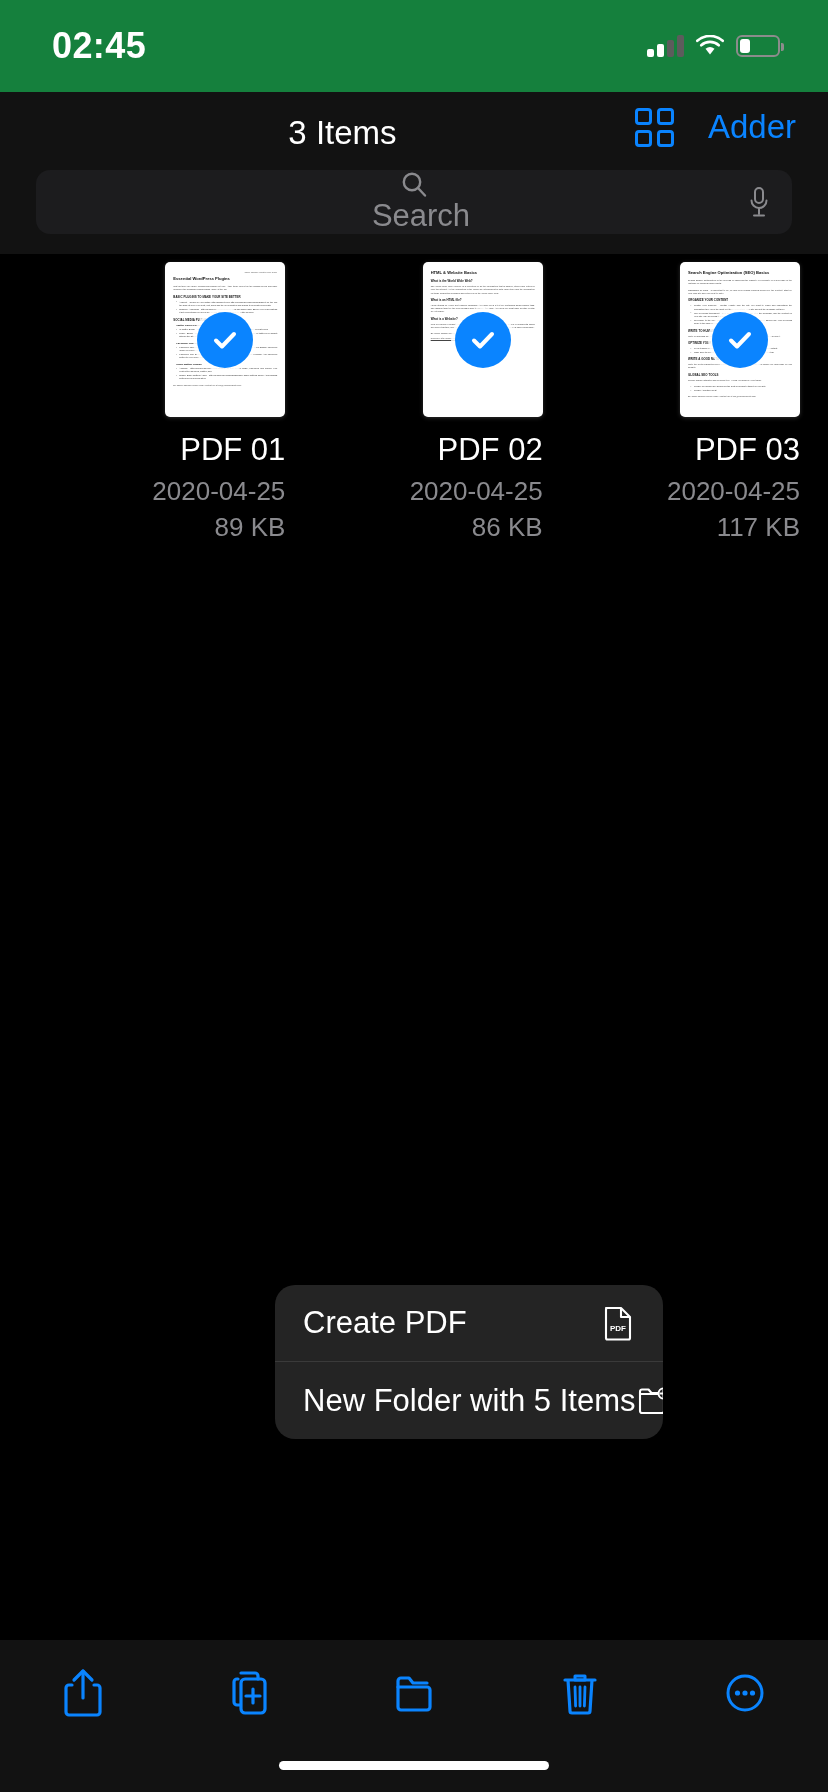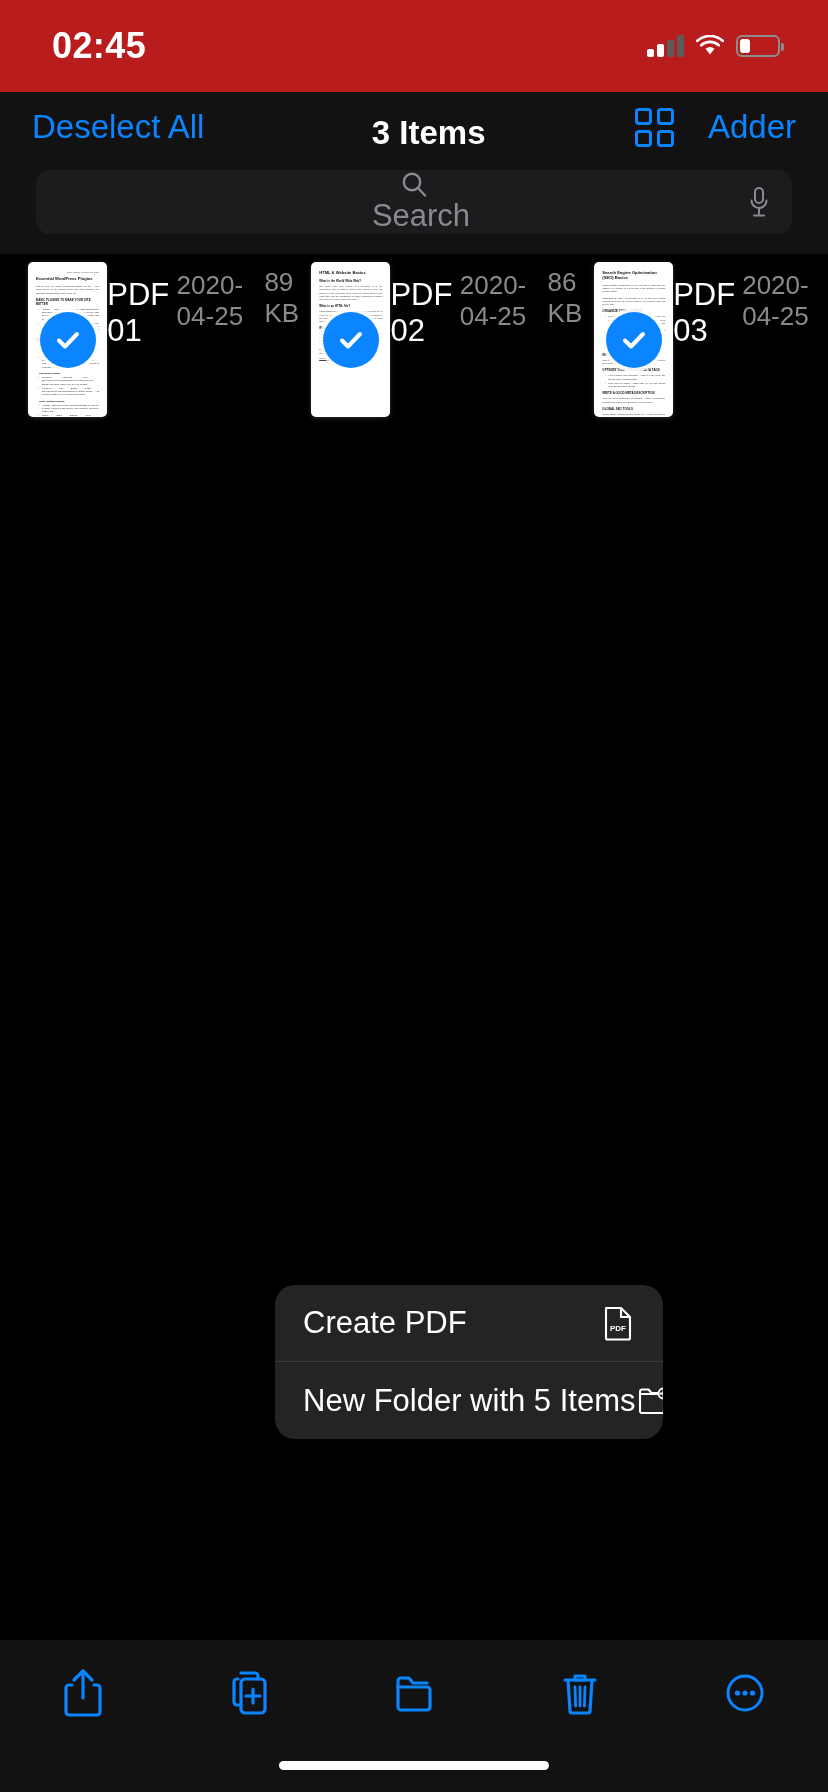--- a/index.html
+++ b/index.html
@@ -14,21 +14,21 @@
     position: relative;
     width: 828px;
     height: 1792px;
     background: #000000;
   }
 
   
   .status-bar {
     position: absolute; top: 0; left: 0;
     width: 828px; height: 92px;
-    background: #b91c1c;
+    background: #15803d;
     display: flex; align-items: center;
     justify-content: space-between;
     padding: 0 48px 0 52px;
   }
   .status-time {
     color: #ffffff;
     font-size: 36px;
     font-weight: 600;
     letter-spacing: 0.4px;
   }
@@ -74,21 +74,21 @@
   .nav-left {
     color: #0a84ff;
     font-size: 33px;
     flex: 0 0 auto;
   }
   .nav-title {
     flex: 1 1 auto;
     text-align: center;
     color: #ffffff;
     font-size: 33px;
-    font-weight: 700;
+    font-weight: 400;
     margin-left: 18px;
     margin-top: 12px;
   }
   .nav-right {
     flex: 0 0 auto;
     display: flex; align-items: center; gap: 34px;
   }
   .grid-icon {
     display: grid;
     grid-template-columns: 17px 17px;
@@ -137,21 +137,22 @@
   .file-grid {
     position: absolute;
     top: 262px; left: 0;
     width: 828px;
     display: flex;
     padding: 0 28px;
   }
   .file-cell {
     flex: 1 1 0;
     display: flex;
-    align-items: flex-start;
+    flex-direction: column;
+    align-items: flex-end;
   }
   .thumb-wrap {
     position: relative;
     width: 120px; height: 155px;
   }
   .thumb-page {
     position: absolute; inset: 0;
     background: #ffffff;
     border-radius: 5px;
     overflow: hidden;
@@ -325,21 +326,20 @@
         <path d="M6.2 10.3 A13 13 0 0 1 23.8 10.3" stroke="#ffffff" stroke-width="2.6" fill="none" stroke-linecap="round"></path>
         <path d="M2.3 5.8 A19 19 0 0 1 27.7 5.8" stroke="#ffffff" stroke-width="2.6" fill="none" stroke-linecap="round"></path>
       </svg>
       <div class="battery">
         <div class="battery-fill" style="width:28%"></div>
       </div>
     </div>
   </div>
 
   <div class="nav-bar">
-    <div class="nav-left">Deselect All</div>
     <div class="nav-title">3 Items</div>
     <div class="nav-right">
       <div class="grid-icon">
         <span></span>
           <span></span>
           <span></span>
           <span></span>
       </div>
       <div class="nav-done">Adder</div>
     </div>

